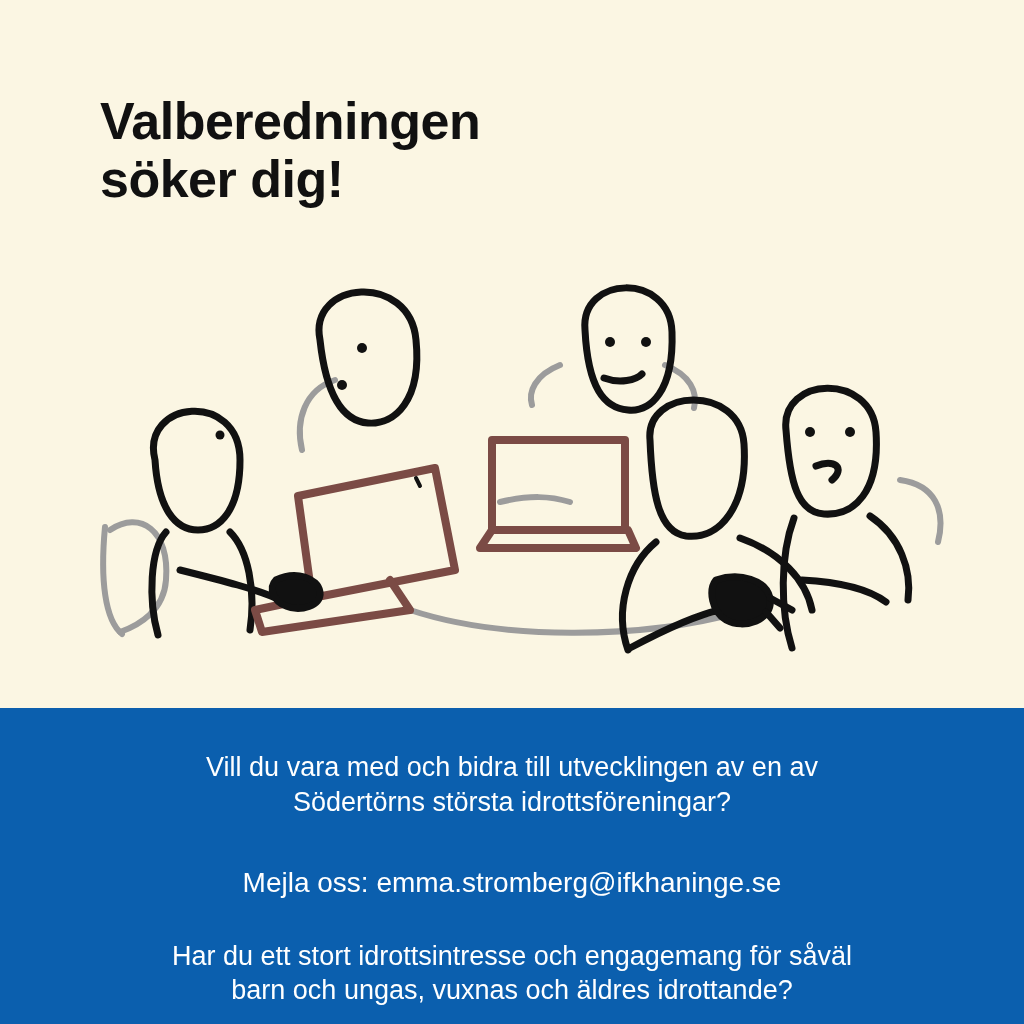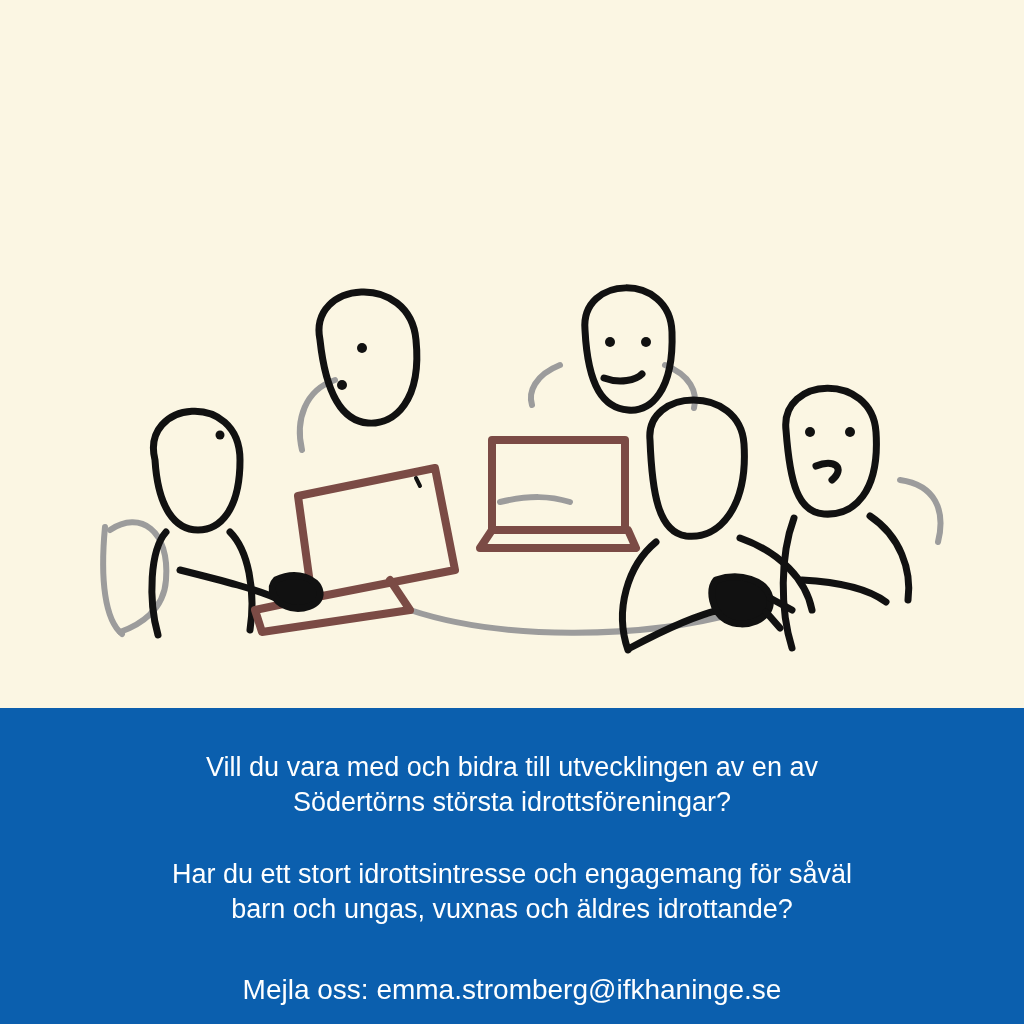--- a/index.html
+++ b/index.html
@@ -70,20 +70,22 @@
   }
   .para-1 { padding-top: 42px; }
   .para-2 { padding-top: 28px; }
   .para-3 { padding-top: 36px; font-size: 28px; }
 </style>
 </head>
 <body>
 
 <div class="poster">
 
+  <div class="headline">Valberedningen
+söker dig!</div>
 
 
   <div class="illustration">
     <svg viewBox="0 0 880 420" xmlns="http://www.w3.org/2000/svg">
       <g fill="none" stroke-linecap="round" stroke-linejoin="round">
 
         <g stroke="#9C9C9C" stroke-width="6">
           <path d="M30 250 C60 230 90 250 86 300 C84 330 60 345 40 352"></path>
           <path d="M25 247 C20 300 25 340 42 354"></path>
           <path d="M255 100 C225 110 215 140 222 170"></path>
@@ -153,18 +155,18 @@
           <path d="M790 236 C820 256 832 290 828 320"></path>
           <path d="M722 300 C760 302 790 310 806 322"></path>
         </g>
       </g>
     </svg>
   </div>
 
   <div class="blue-panel">
     <p class="para para-1">Vill du vara med och bidra till utvecklingen av en av
 Södertörns största idrottsföreningar?</p>
+    <p class="para para-3">Mejla oss: emma.stromberg@ifkhaninge.se</p>
     <p class="para para-2">Har du ett stort idrottsintresse och engagemang för såväl
 barn och ungas, vuxnas och äldres idrottande?</p>
-    <p class="para para-3">Mejla oss: emma.stromberg@ifkhaninge.se</p>
   </div>
 
 </div>
 
 </body></html>

